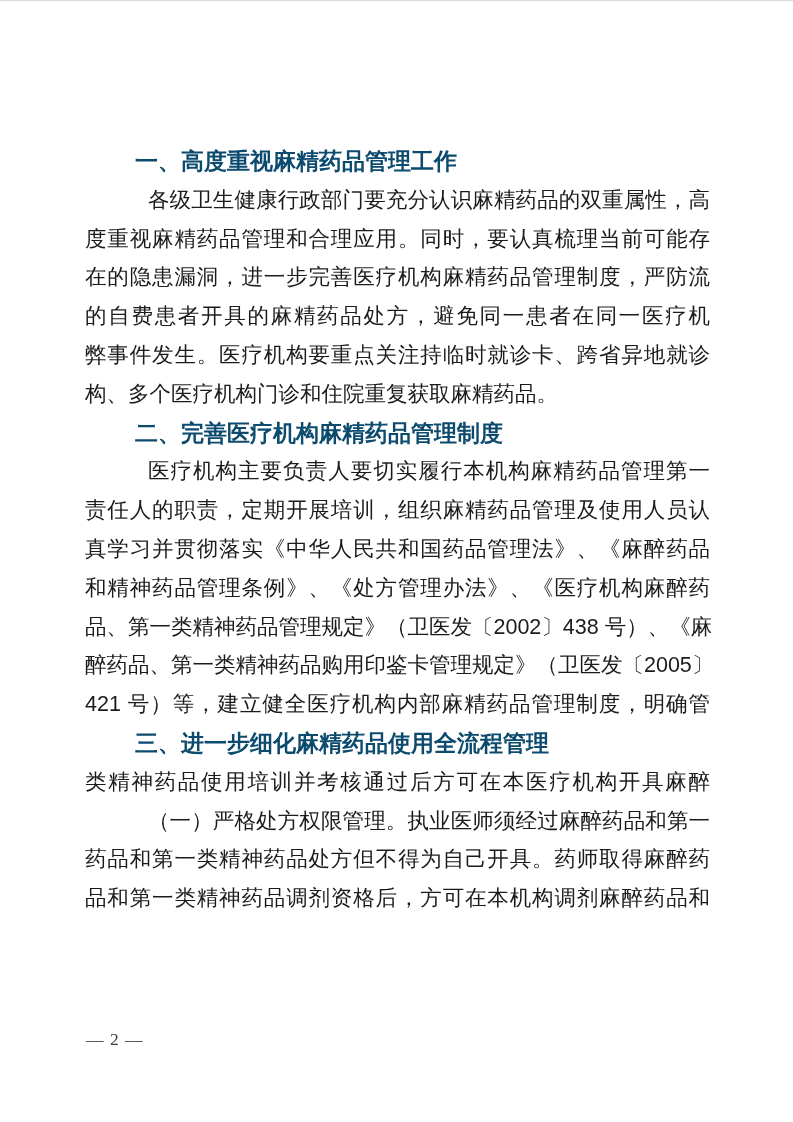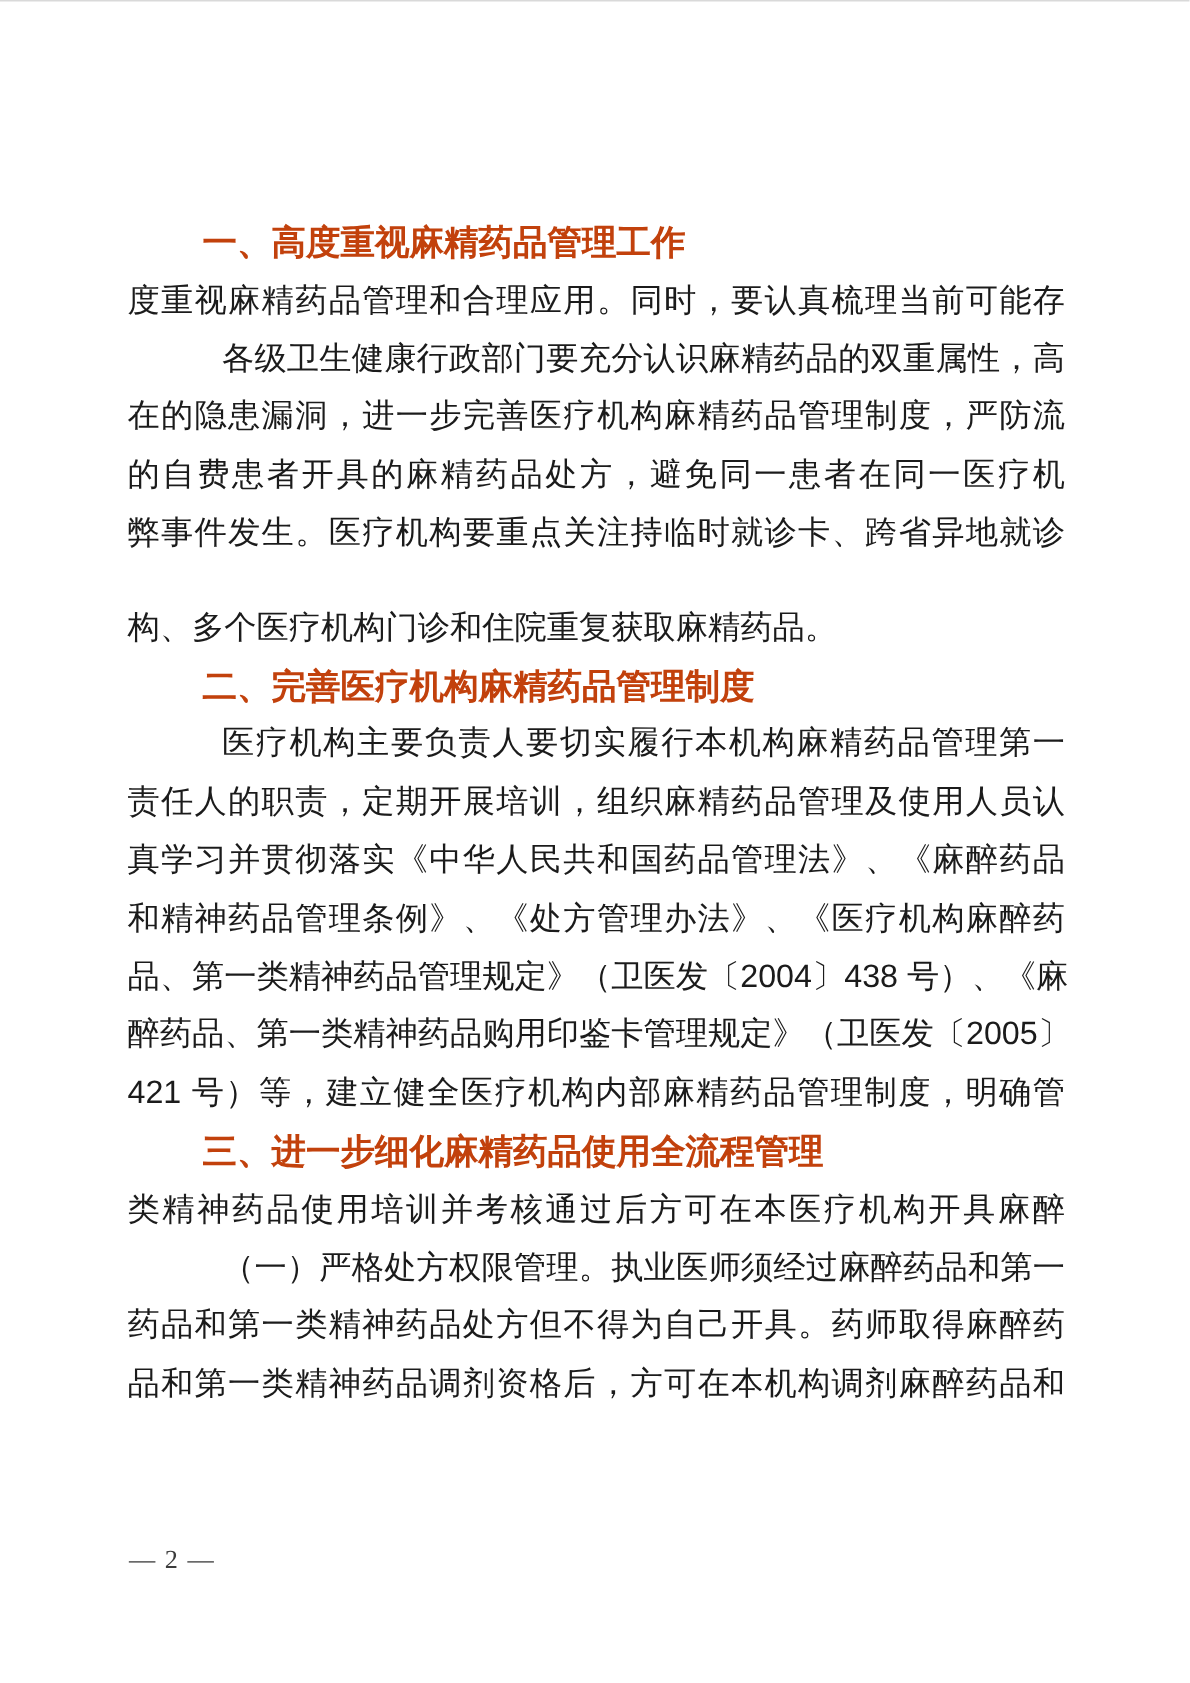--- a/index.html
+++ b/index.html
@@ -38,27 +38,26 @@
     text-align: justify;
     text-align-last: justify;
     text-justify: inter-character;
   }
   .ln.first {
     text-indent: 63px;
   }
   .ln.end {
     text-align: center;
     text-align-last: left;
-    margin-top: 24px;
   }
   .ln.heading {
     font-family: "Liberation Sans", sans-serif;
     font-weight: bold;
     font-size: 23px;
-    color: #c2410c;
+    color: #0c4a6e;
     text-indent: 50px;
     text-align: left;
     text-align-last: left;
   }
   .page-number {
     position: absolute;
     left: 86px;
     top: 1028px;
     height: 22px;
     line-height: 22px;
@@ -69,32 +68,32 @@
     white-space: nowrap;
   }
 </style>
 </head>
 <body>
 
 <div class="top-hairline"></div>
 
 <main id="doc-body">
     <div class="ln heading">一、高度重视麻精药品管理工作</div>
+    <div class="ln first">各级卫生健康行政部门要充分认识麻精药品的双重属性，高</div>
     <div class="ln mid">度重视麻精药品管理和合理应用。同时，要认真梳理当前可能存</div>
-    <div class="ln first">各级卫生健康行政部门要充分认识麻精药品的双重属性，高</div>
     <div class="ln mid">在的隐患漏洞，进一步完善医疗机构麻精药品管理制度，严防流</div>
     <div class="ln mid">的自费患者开具的麻精药品处方，避免同一患者在同一医疗机</div>
     <div class="ln mid">弊事件发生。医疗机构要重点关注持临时就诊卡、跨省异地就诊</div>
     <div class="ln end">构、多个医疗机构门诊和住院重复获取麻精药品。</div>
     <div class="ln heading">二、完善医疗机构麻精药品管理制度</div>
     <div class="ln first">医疗机构主要负责人要切实履行本机构麻精药品管理第一</div>
     <div class="ln mid">责任人的职责，定期开展培训，组织麻精药品管理及使用人员认</div>
     <div class="ln mid">真学习并贯彻落实《中华人民共和国药品管理法》、《麻醉药品</div>
     <div class="ln mid">和精神药品管理条例》、《处方管理办法》、《医疗机构麻醉药</div>
-    <div class="ln mid">品、第一类精神药品管理规定》（卫医发〔2004〕438 号）、《麻</div>
+    <div class="ln mid">品、第一类精神药品管理规定》（卫医发〔2002〕438 号）、《麻</div>
     <div class="ln mid">醉药品、第一类精神药品购用印鉴卡管理规定》（卫医发〔2005〕</div>
     <div class="ln mid">421 号）等，建立健全医疗机构内部麻精药品管理制度，明确管</div>
     <div class="ln heading">三、进一步细化麻精药品使用全流程管理</div>
     <div class="ln mid">类精神药品使用培训并考核通过后方可在本医疗机构开具麻醉</div>
     <div class="ln first">（一）严格处方权限管理。执业医师须经过麻醉药品和第一</div>
     <div class="ln mid">药品和第一类精神药品处方但不得为自己开具。药师取得麻醉药</div>
     <div class="ln mid">品和第一类精神药品调剂资格后，方可在本机构调剂麻醉药品和</div>
   </main>
 
 <div class="page-number">— 2 —</div>

